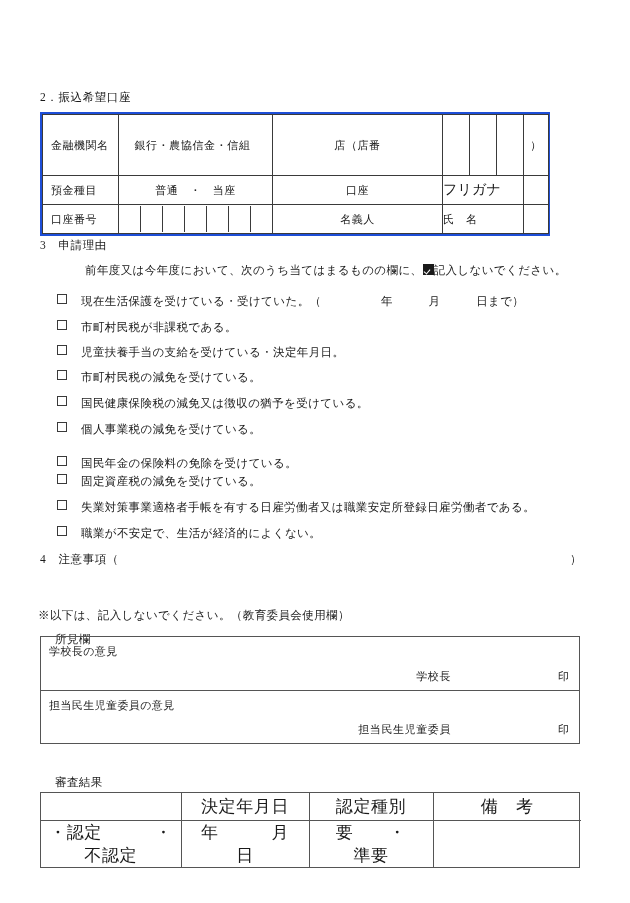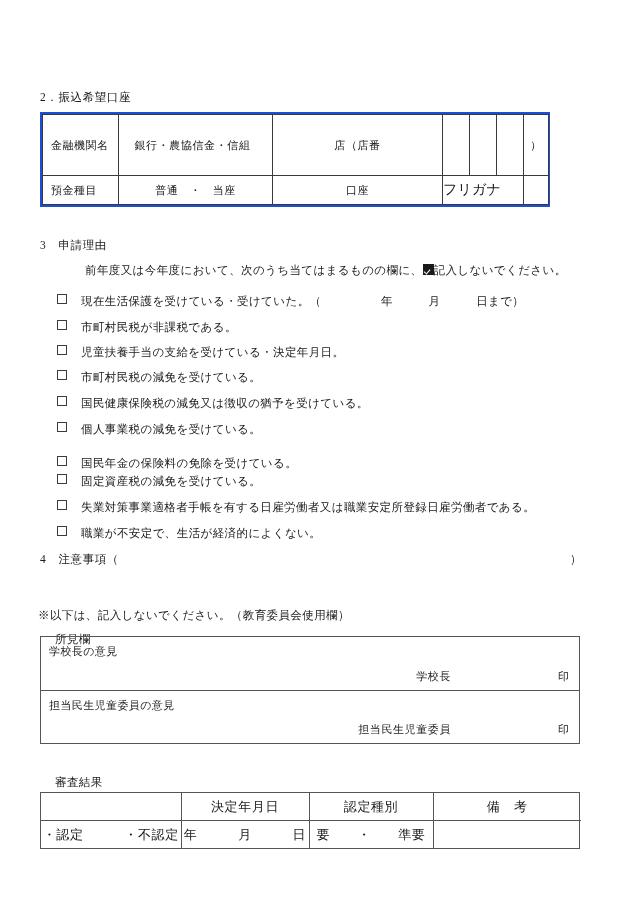--- a/index.html
+++ b/index.html
@@ -192,21 +192,21 @@
     border: 1.5px solid #555;
     box-sizing: border-box;
   }
   .result-table table {
     border-collapse: collapse;
     width: 100%;
     table-layout: fixed;
   }
   .result-table td {
     border: 1px solid #555;
-    font-size: 13px;
+    font-size: 17px;
     letter-spacing: 0.6px;
     text-align: center;
     height: 27px;
     padding: 0;
   }
   .result-table tr td:first-child { border-left: none; }
   .result-table tr td:last-child { border-right: none; }
   .result-table tr:first-child td { border-top: none; }
   .result-table tr:last-child td { border-bottom: none; }
 </style>
@@ -256,20 +256,43 @@
         <tr>
           <td class="lbl">預金種目</td>
           <td class="ctr">普通　・　当座</td>
           <td class="ctr" rowspan="1" style="width:46px;">口座</td>
           <td class="acct-name-cell" colspan="3">
             <span class="kana-text">フリガナ</span>
           </td>
           <td class="no-l"></td>
         </tr>
 
+        <tr>
+          <td class="lbl">口座番号</td>
+          <td style="padding:0;">
+            <table style="width:100%;table-layout:fixed;border-collapse:collapse;">
+              <tbody>
+                  <tr>
+                <td style="border:none;border-right:1px solid #3a3a3a;height:26px;"></td>
+                <td style="border:none;border-right:1px solid #3a3a3a;height:26px;"></td>
+                <td style="border:none;border-right:1px solid #3a3a3a;height:26px;"></td>
+                <td style="border:none;border-right:1px solid #3a3a3a;height:26px;"></td>
+                <td style="border:none;border-right:1px solid #3a3a3a;height:26px;"></td>
+                <td style="border:none;border-right:1px solid #3a3a3a;height:26px;"></td>
+                <td style="border:none;height:26px;"></td>
+              </tr>
+            </tbody>
+              </table>
+          </td>
+          <td class="ctr">名義人</td>
+          <td class="acct-name-cell" colspan="3">
+            <span>氏　名</span>
+          </td>
+          <td class="no-l"></td>
+        </tr>
       </tbody>
     </table>
   </div>
 
   <div class="sec-head" style="left:40px; top:238px;">3　申請理由</div>
 
   <div class="body-text" style="left:85px; top:263px;">
     <span>前年度又は今年度において、次のうち当てはまるものの欄に、</span><span class="chk-mark"></span><span>記入しないでください。</span>
   </div>
 

